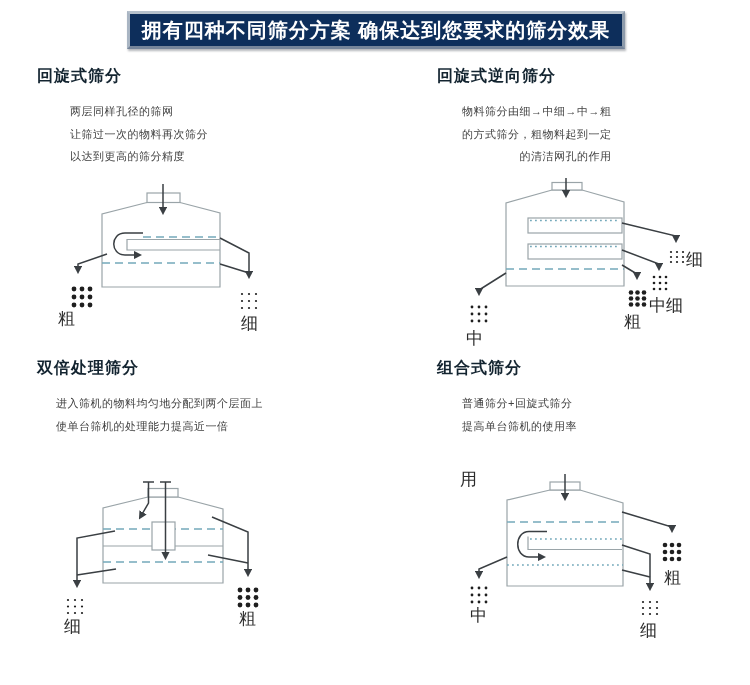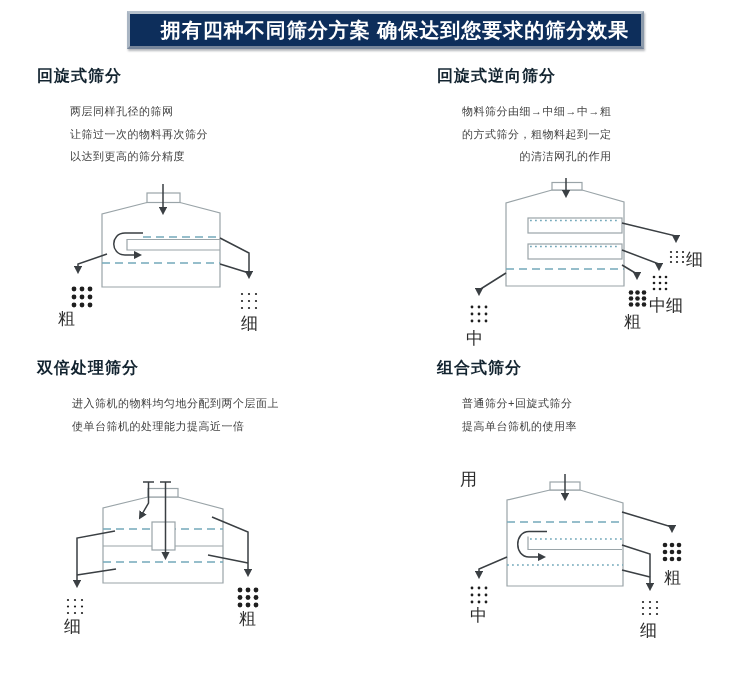--- a/index.html
+++ b/index.html
@@ -3,21 +3,21 @@
 <meta charset="utf-8">
 <style>
   html,body{margin:0;padding:0;background:#ffffff;}
   .page{position:relative;width:750px;height:685px;background:#ffffff;overflow:hidden;
         font-family:"Liberation Sans",sans-serif;}
   
   .banner{position:absolute;left:127px;top:11px;width:492px;height:32px;
           background:#0d2e5b;
           border:3px solid;border-color:#b6c1cc #8d9bab #76859a #a9b5c3;
           box-shadow:1px 2px 2px rgba(40,50,60,.35);
-          display:flex;align-items:center;justify-content:center;padding-left:19px;}
+          display:flex;align-items:center;justify-content:center;}
   .banner-text{color:#ffffff;font-size:20px;font-weight:bold;letter-spacing:1px;white-space:nowrap;}
   
   .sec-title{position:absolute;font-size:16px;font-weight:bold;color:#132430;
              letter-spacing:1px;white-space:nowrap;}
   .sec-lines{position:absolute;font-size:11px;color:#404040;line-height:22.5px;
              letter-spacing:.5px;white-space:nowrap;}
   
   svg.diagram{position:absolute;overflow:visible;}
   .outline{stroke:#9aa4a8;stroke-width:1.2;fill:none;}
   .inlet{fill:#ffffff;}
@@ -46,21 +46,21 @@
   </div>
 
   <div class="sec-title" style="left:437px;top:66px;">回旋式逆向筛分</div>
   <div class="sec-lines" style="left:462px;top:100px;text-align:right;">
     <div>物料筛分由细→中细→中→粗</div>
     <div>的方式筛分，粗物料起到一定</div>
     <div>的清洁网孔的作用</div>
   </div>
 
   <div class="sec-title" style="left:37px;top:358px;">双倍处理筛分</div>
-  <div class="sec-lines" style="left:72px;top:392px;">
+  <div class="sec-lines" style="left:56px;top:392px;">
     <div>进入筛机的物料均匀地分配到两个层面上</div>
     <div>使单台筛机的处理能力提高近一倍</div>
   </div>
 
   <div class="sec-title" style="left:437px;top:358px;">组合式筛分</div>
   <div class="sec-lines" style="left:462px;top:392px;">
     <div>普通筛分+回旋式筛分</div>
     <div>提高单台筛机的使用率</div>
   </div>
 

